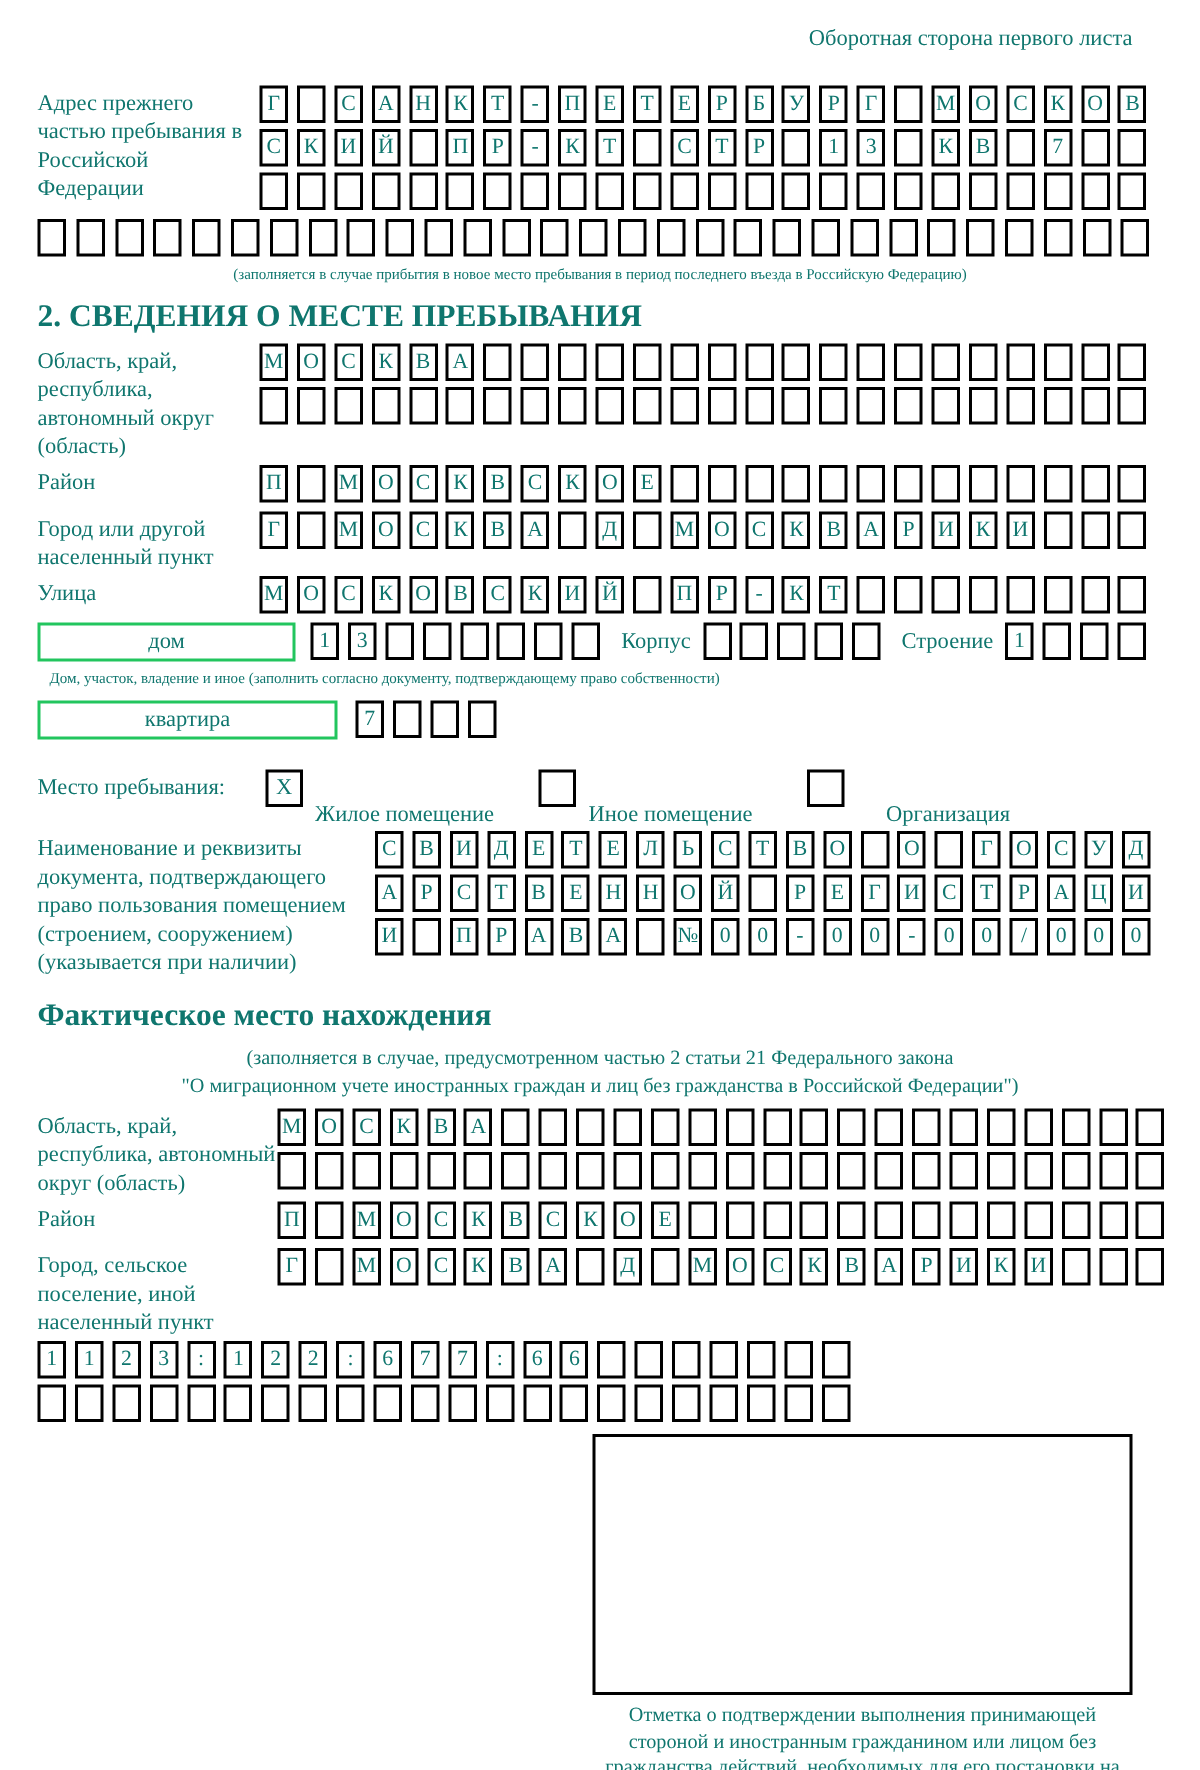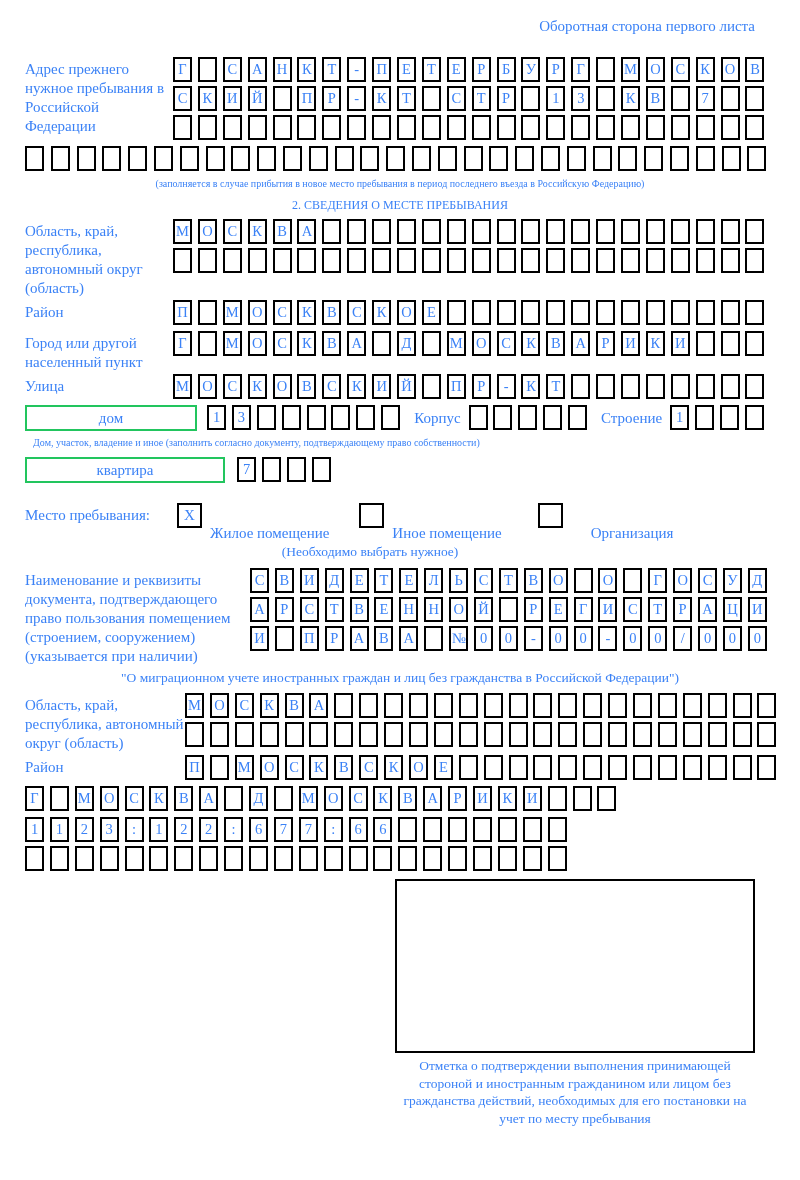--- a/index.html
+++ b/index.html
@@ -1,20 +1,20 @@
 <!DOCTYPE html>
 <html><head>
 <meta charset="utf-8">
 <style>
   * { margin:0; padding:0; box-sizing:border-box; }
   html,body { background:#fff; }
   .page {
     position:relative;
     width:800px; height:1180px;
-    background:#fff; color:#3b82f6;
+    background:#fff; color:#0f766e;
     font-family:"Liberation Serif", "DejaVu Serif", serif;
     font-size:15px;
     padding:18px 25px 0 25px;
     overflow:hidden;
   }
   .hdr-note { text-align:right; padding-right:20px; font-size:15px; margin-bottom:22px; }
 
   .frow { display:flex; align-items:flex-start; margin-bottom:2px; }
   .flabel { width:148px; flex:0 0 148px; line-height:19px; padding-top:3px; }
   .flabel-wide { width:225px; flex:0 0 225px; }
@@ -23,21 +23,21 @@
   .boxrow { display:flex; flex-wrap:nowrap; margin-bottom:3px; height:26px; }
   .cell {
     display:inline-block; width:19px; height:25px;
     border:2px solid #000; margin-right:5.9px;
     text-align:center; line-height:21px; font-size:14.5px;
     flex:0 0 19px;
   }
   .boxrow.pitch-29 .cell { margin-right:6.8px; flex-basis:19px; }
 
   .caption { text-align:center; font-size:10px; margin:3px 0 6px 0; line-height:17px; }
-  .sec-title { text-align:center; font-weight:normal; font-size:12px; margin:4px 0 6px 0; }
+  .sec-title { font-weight:bold; font-size:21px; margin:4px 0 6px 0; }
 
   .widefield {
     border:2px solid #22c55e; height:26px; text-align:center;
     line-height:22px; display:inline-block;
   }
   .inline-lbl { line-height:26px; padding:0 8px; white-space:nowrap; }
 
   .chk { width:25px; height:25px; border:2px solid #000; display:inline-block;
          text-align:center; line-height:21px; font-size:15px; flex:0 0 25px; }
   .stay-row { display:flex; align-items:center; margin-top:6px; margin-bottom:2px; }
@@ -51,21 +51,21 @@
   .mark-cap { text-align:center; font-size:13.5px; line-height:17.5px; margin-top:4px; }
 </style>
 </head>
 <body>
 
 <div class="page">
 
   <div class="hdr-note">Оборотная сторона первого листа</div>
 
   <div class="frow">
-    <div class="flabel">Адрес прежнего нужное пребывания в Российской Федерации</div>
+    <div class="flabel">Адрес прежнего частью пребывания в Российской Федерации</div>
     <div>
       <div class="boxrow">
           <span class="cell">Г</span>
           <span class="cell"></span>
           <span class="cell">С</span>
           <span class="cell">А</span>
           <span class="cell">Н</span>
           <span class="cell">К</span>
           <span class="cell">Т</span>
           <span class="cell">-</span>
@@ -369,21 +369,20 @@
     <span style="width:152px; flex:0 0 152px;">Место пребывания:</span>
     <span class="chk">X</span>
     <span class="opt-lbl">Жилое помещение</span>
     <span style="width:22px; flex:0 0 22px;"></span>
     <span class="chk"></span>
     <span class="opt-lbl">Иное помещение</span>
     <span style="width:28px; flex:0 0 28px;"></span>
     <span class="chk"></span>
     <span class="opt-lbl" style="padding-left:28px;">Организация</span>
   </div>
-  <div class="hint">(Необходимо выбрать нужное)</div>
 
   <div class="frow">
     <div class="flabel flabel-wide">Наименование и реквизиты документа, подтверждающего право пользования помещением (строением, сооружением) (указывается при наличии)</div>
     <div>
       <div class="boxrow">
           <span class="cell">С</span>
           <span class="cell">В</span>
           <span class="cell">И</span>
           <span class="cell">Д</span>
           <span class="cell">Е</span>
@@ -446,21 +445,23 @@
           <span class="cell">0</span>
           <span class="cell">0</span>
           <span class="cell">/</span>
           <span class="cell">0</span>
           <span class="cell">0</span>
           <span class="cell">0</span>
         </div>
     </div>
   </div>
 
+  <div class="sec-title" style="margin-top:12px;">Фактическое место нахождения</div>
   <div class="fact-cap">
+    <div>(заполняется в случае, предусмотренном частью 2 статьи 21 Федерального закона</div>
     <div>"О миграционном учете иностранных граждан и лиц без гражданства в Российской Федерации")</div>
   </div>
 
   <div class="frow">
     <div class="flabel" style="flex-basis:160px; width:160px;">Область, край, республика, автономный округ (область)</div>
     <div>
       <div class="boxrow">
           <span class="cell">М</span>
           <span class="cell">О</span>
           <span class="cell">С</span>
@@ -539,20 +540,21 @@
         <span class="cell"></span>
         <span class="cell"></span>
         <span class="cell"></span>
         <span class="cell"></span>
         <span class="cell"></span>
         <span class="cell"></span>
       </div>
   </div>
 
   <div class="frow">
+    <div class="flabel" style="flex-basis:160px; width:160px;">Город, сельское поселение, иной населенный пункт</div>
     <div class="boxrow">
         <span class="cell">Г</span>
         <span class="cell"></span>
         <span class="cell">М</span>
         <span class="cell">О</span>
         <span class="cell">С</span>
         <span class="cell">К</span>
         <span class="cell">В</span>
         <span class="cell">А</span>
         <span class="cell"></span>

